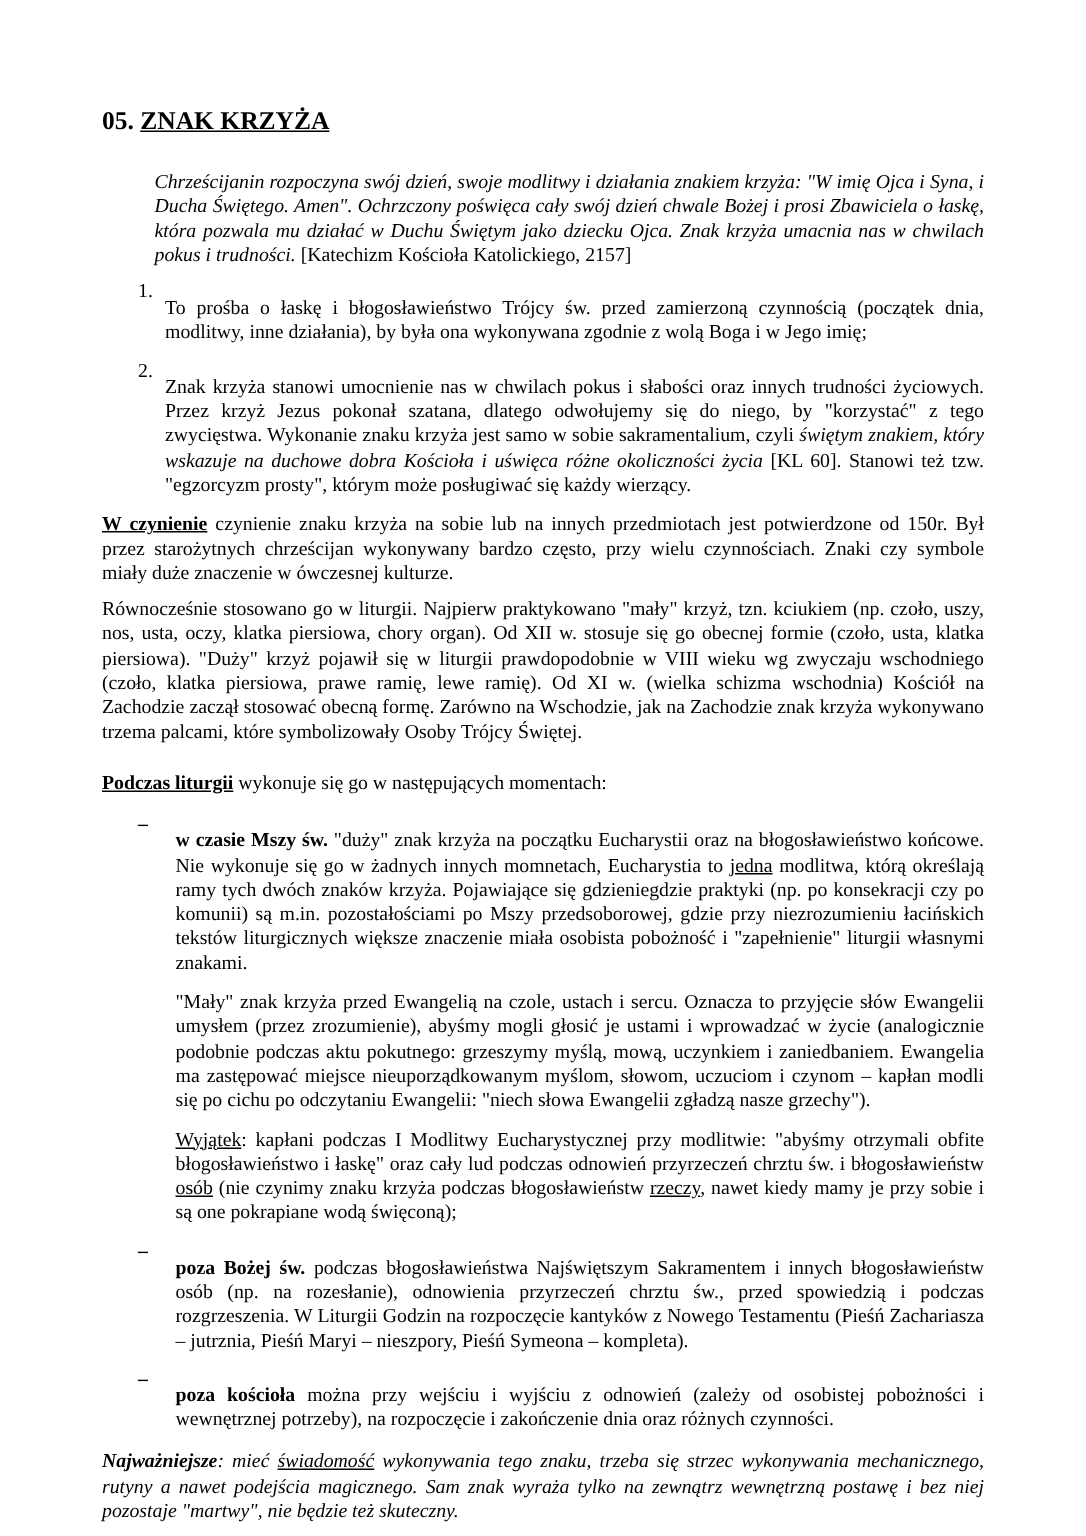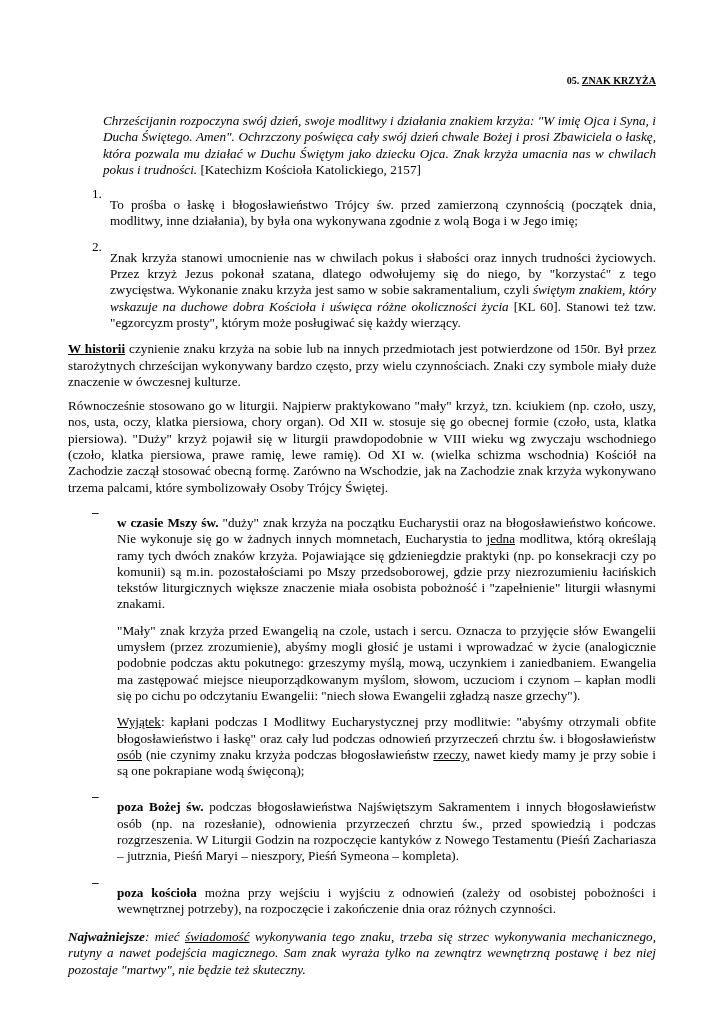--- a/index.html
+++ b/index.html
@@ -6,21 +6,21 @@
   .page{
     width:724px;height:1024px;background:#ffffff;box-sizing:border-box;
     padding:72px 68px 0 68px;margin:0 auto;overflow:hidden;
     font-family:"Liberation Serif","DejaVu Serif",serif;
     font-size:13.2px;line-height:16.3px;color:#000;
   }
   p{margin:0 0 8px 0;text-align:justify;}
   .b{font-weight:bold;}
   .i{font-style:italic;}
   .u{text-decoration:underline;}
-  .title{font-size:10px;font-weight:bold;text-align:right;margin:0 0 24px 0;line-height:17px;}
+  .title{font-size:17px;font-weight:bold;text-align:left;margin:0 0 24px 0;line-height:17px;}
   .title .u{text-decoration:underline;}
   .quote{margin-left:35px;margin-bottom:8px;}
   .list-item{display:flex;margin-bottom:8px;}
   .num-marker{flex:none;padding-left:24px;width:18px;}
   .dash-marker{flex:none;padding-left:24px;width:25px;font-weight:bold;}
   .li-body{flex:1;min-width:0;margin-top:11px;}
   .li-body p:last-child{margin-bottom:0;}
   .list-item{margin-bottom:9px;}
   .sp-before-sm{margin-top:10px;}
   .sp-before-md{margin-top:18px;}
@@ -45,24 +45,25 @@
       </div>
     </div>
     <div class="list-item">
       <span class="num-marker">2.</span>
       <div class="li-body">
         <p><span>Znak krzyża stanowi umocnienie nas w chwilach pokus i słabości oraz innych trudności życiowych. Przez krzyż Jezus pokonał szatana, dlatego odwołujemy się do niego, by "korzystać" z tego zwycięstwa. Wykonanie znaku krzyża jest samo w sobie sakramentalium, czyli </span><span class="i">świętym znakiem, który wskazuje na duchowe dobra Kościoła i uświęca różne okoliczności życia</span><span> [KL 60]. Stanowi też tzw. "egzorcyzm prosty", którym może posługiwać się każdy wierzący.</span></p>
       </div>
     </div>
   </div>
 
-  <p class="sp-before-sm"><span class="b u">W historii</span><span> czynienie znaku krzyża na sobie lub na innych przedmiotach jest potwierdzone od 150r. Był przez starożytnych chrześcijan wykonywany bardzo często, przy wielu czynnościach. Znaki czy symbole miały duże znaczenie w ówczesnej kulturze.</span></p>
+  <p class="sp-before-sm"><span class="b u">W czynienie</span><span> czynienie znaku krzyża na sobie lub na innych przedmiotach jest potwierdzone od 150r. Był przez starożytnych chrześcijan wykonywany bardzo często, przy wielu czynnościach. Znaki czy symbole miały duże znaczenie w ówczesnej kulturze.</span></p>
 
   <p><span>Równocześnie stosowano go w liturgii. Najpierw praktykowano "mały" krzyż, tzn. kciukiem (np. czoło, uszy, nos, usta, oczy, klatka piersiowa, chory organ). Od XII w. stosuje się go obecnej formie (czoło, usta, klatka piersiowa). "Duży" krzyż pojawił się w liturgii prawdopodobnie w VIII wieku wg zwyczaju wschodniego (czoło, klatka piersiowa, prawe ramię, lewe ramię). Od XI w. (wielka schizma wschodnia) Kościół na Zachodzie zaczął stosować obecną formę. Zarówno na Wschodzie, jak na Zachodzie znak krzyża wykonywano trzema palcami, które symbolizowały Osoby Trójcy Świętej.</span></p>
 
+  <p class="sp-before-md mb-md"><span class="b u">Podczas liturgii</span><span> wykonuje się go w następujących momentach:</span></p>
 
   <div>
     <div class="list-item">
       <span class="dash-marker">–</span>
       <div class="li-body">
         <p><span class="b">w czasie Mszy św.</span><span> "duży" znak krzyża na początku Eucharystii oraz na błogosławieństwo końcowe. Nie wykonuje się go w żadnych innych momnetach, Eucharystia to </span><span class="u">jedna</span><span> modlitwa, którą określają ramy tych dwóch znaków krzyża. Pojawiające się gdzieniegdzie praktyki (np. po konsekracji czy po komunii) są m.in. pozostałościami po Mszy przedsoborowej, gdzie przy niezrozumieniu łacińskich tekstów liturgicznych większe znaczenie miała osobista pobożność i "zapełnienie" liturgii własnymi znakami.</span></p>
         <p class="sp-before-sm"><span>"Mały" znak krzyża przed Ewangelią na czole, ustach i sercu. Oznacza to przyjęcie słów Ewangelii umysłem (przez zrozumienie), abyśmy mogli głosić je ustami i wprowadzać w życie (analogicznie podobnie podczas aktu pokutnego: grzeszymy myślą, mową, uczynkiem i zaniedbaniem. Ewangelia ma zastępować miejsce nieuporządkowanym myślom, słowom, uczuciom i czynom – kapłan modli się po cichu po odczytaniu Ewangelii: "niech słowa Ewangelii zgładzą nasze grzechy").</span></p>
         <p class="sp-before-sm"><span class="u">Wyjątek</span><span>: kapłani podczas I Modlitwy Eucharystycznej przy modlitwie: "abyśmy otrzymali obfite błogosławieństwo i łaskę" oraz cały lud podczas odnowień przyrzeczeń chrztu św. i błogosławieństw </span><span class="u">osób</span><span> (nie czynimy znaku krzyża podczas błogosławieństw </span><span class="u">rzeczy</span><span>, nawet kiedy mamy je przy sobie i są one pokrapiane wodą święconą);</span></p>
       </div>
     </div>

